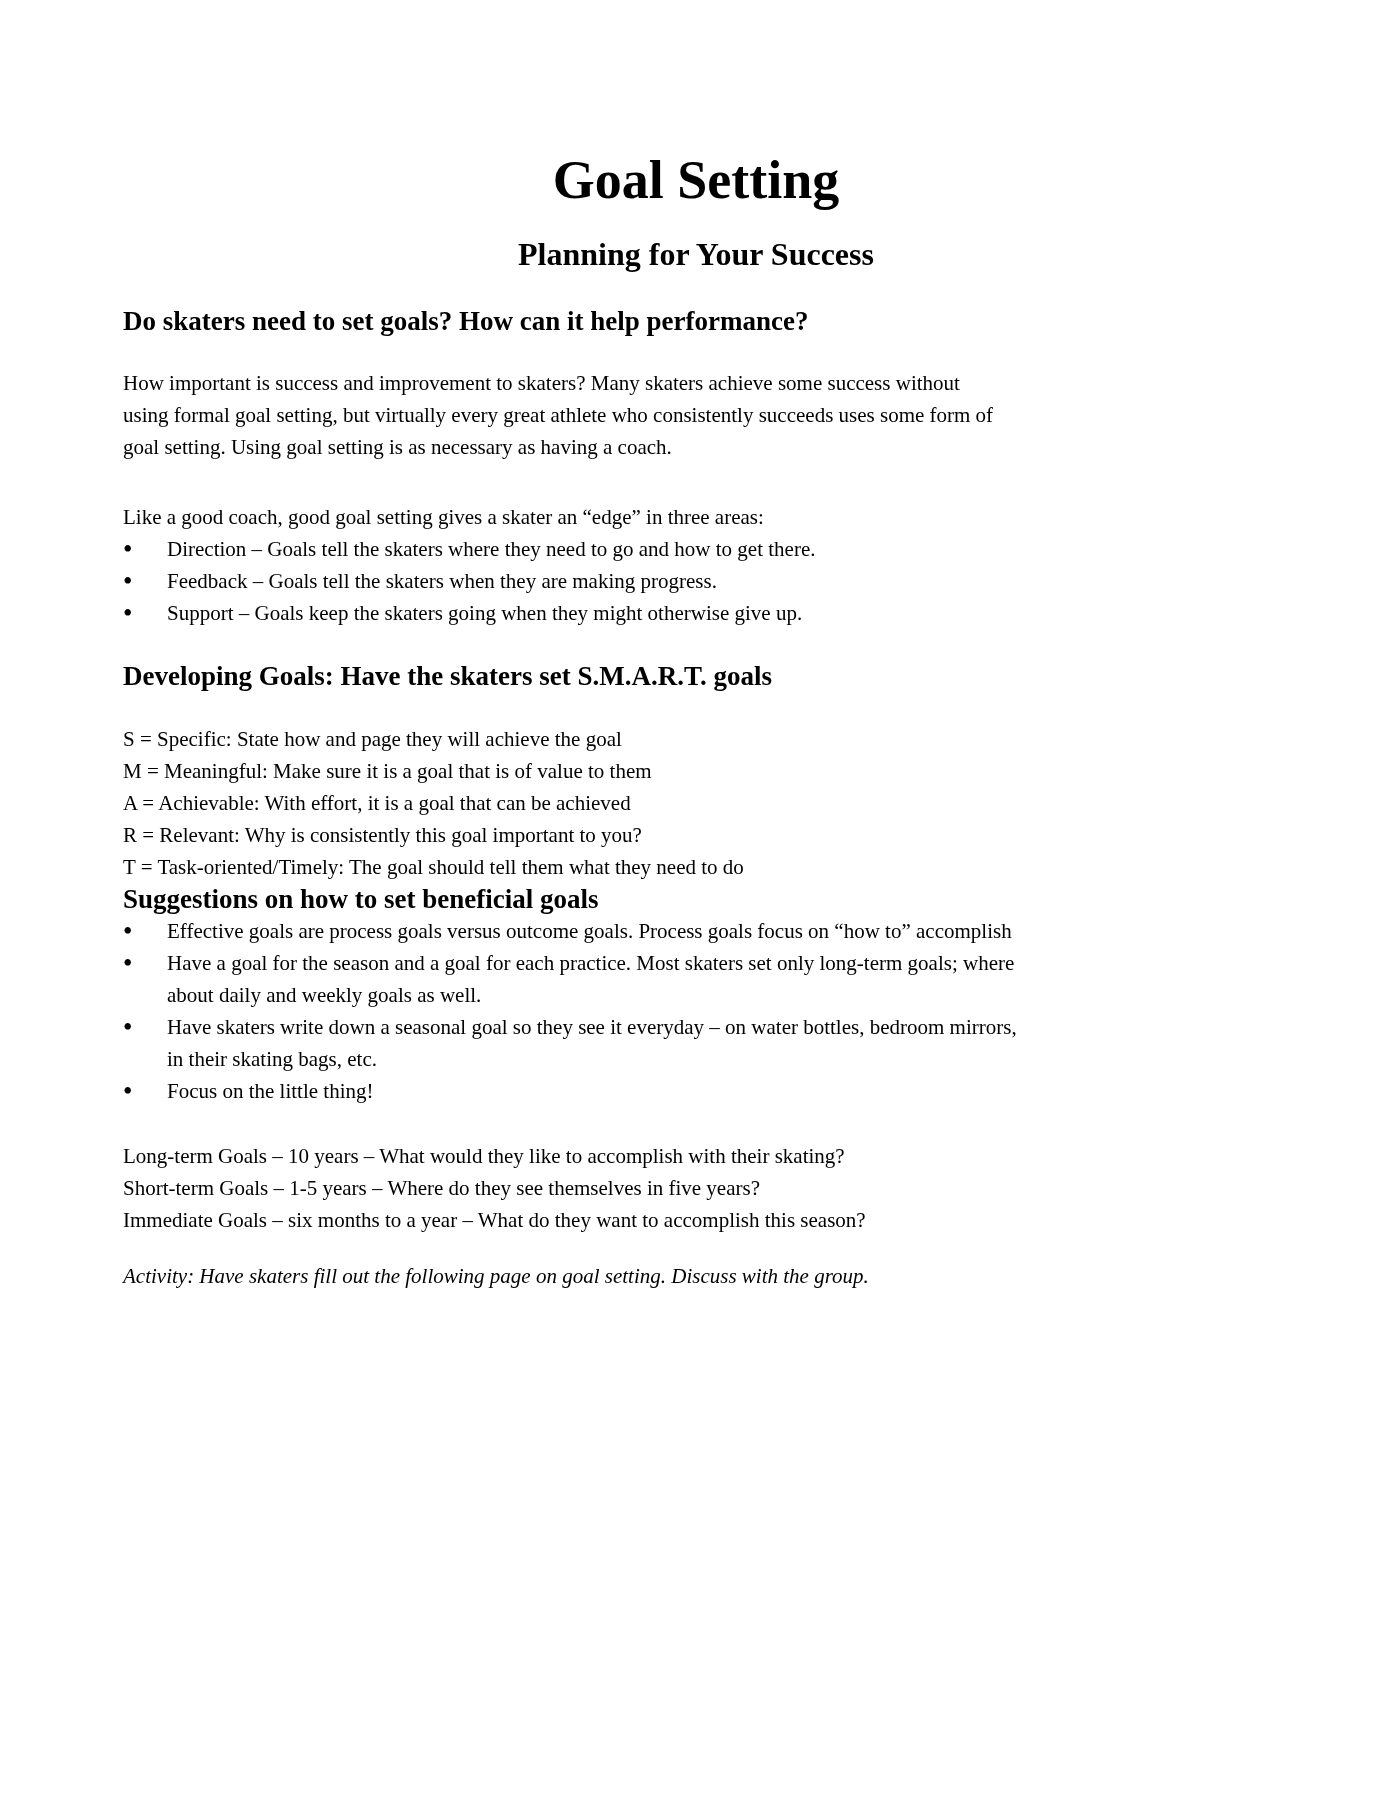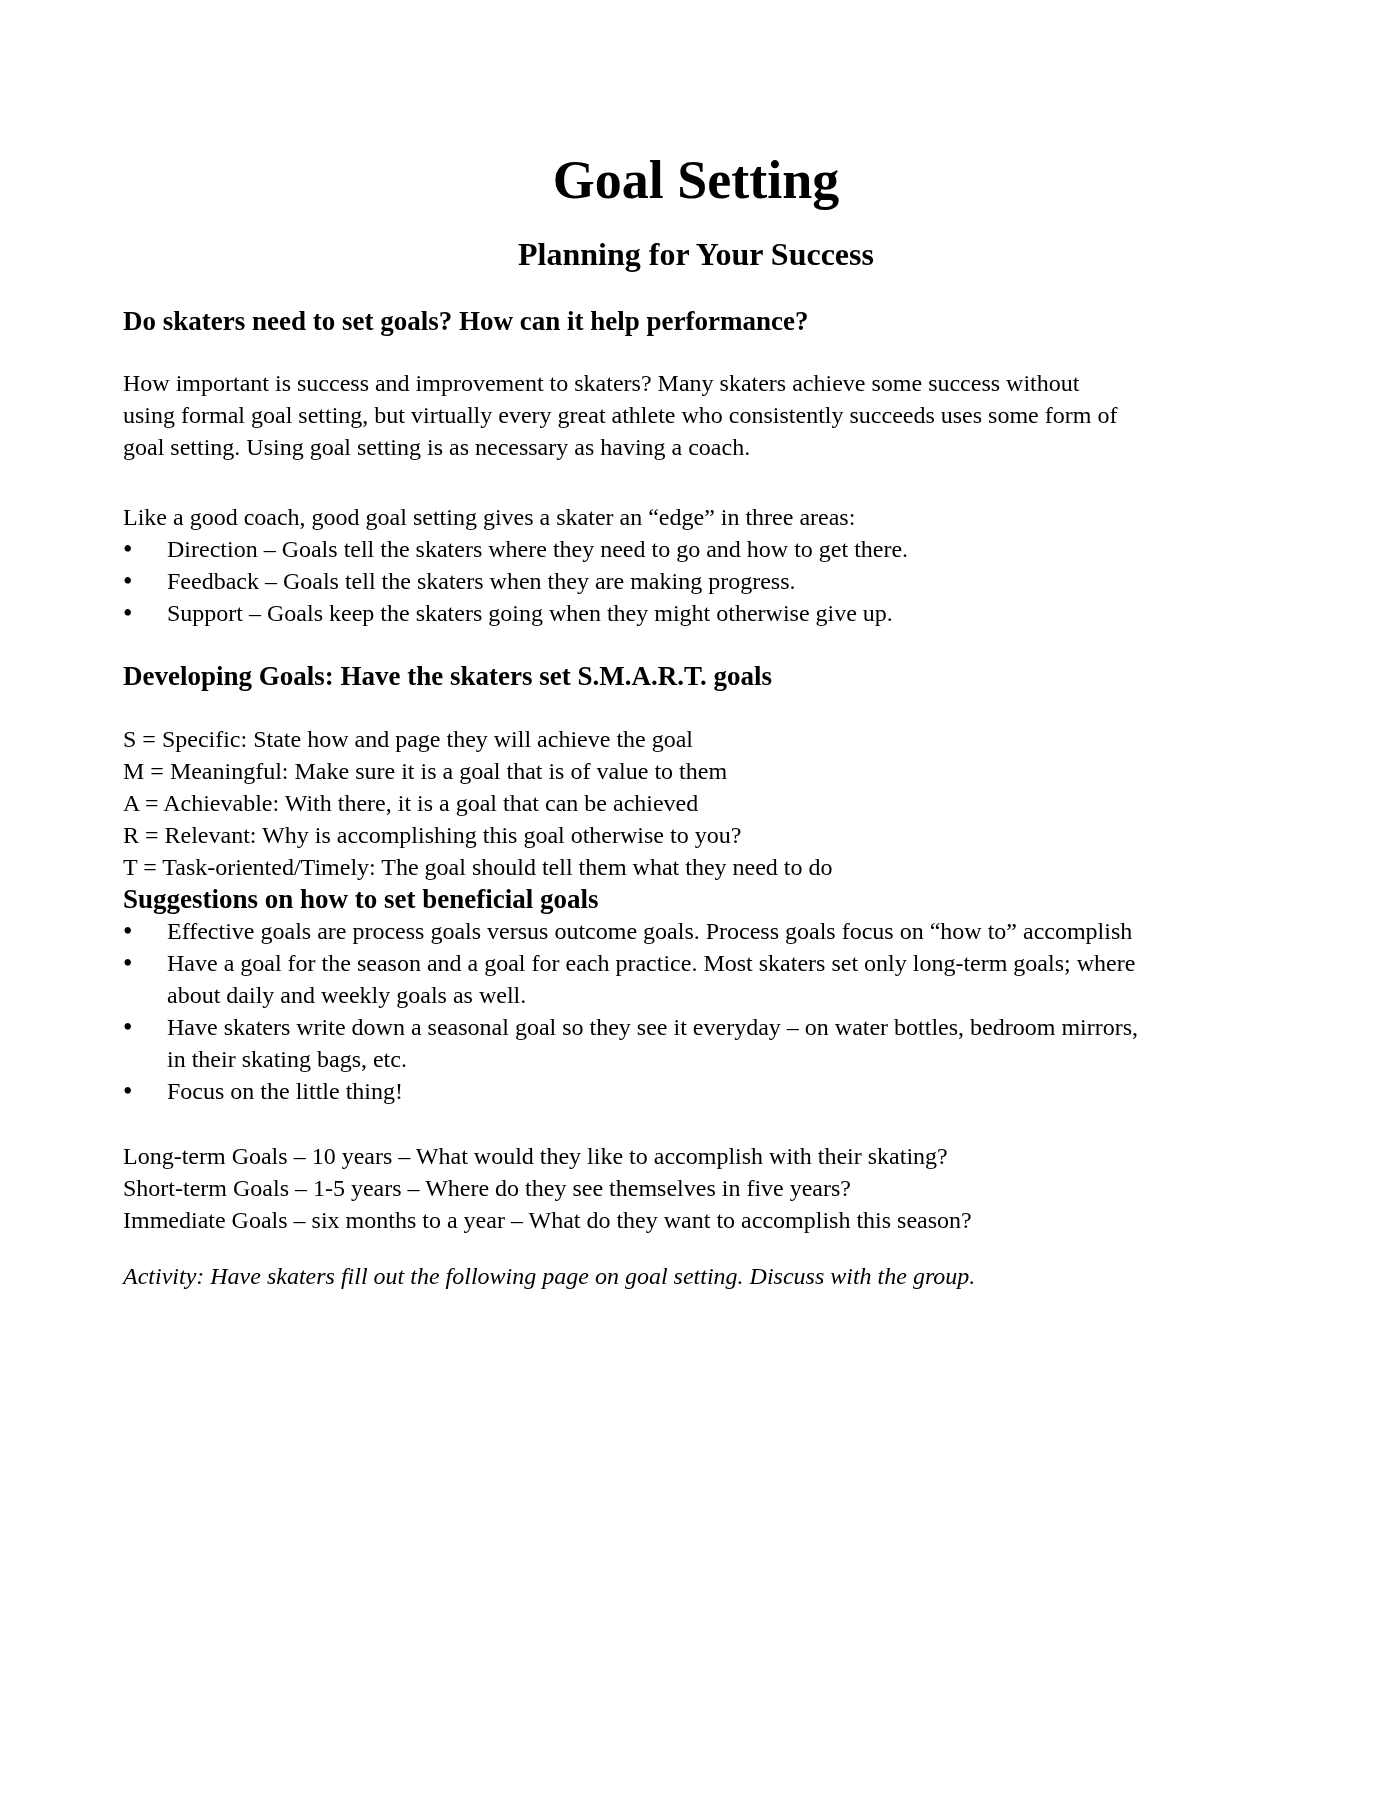--- a/index.html
+++ b/index.html
@@ -28,21 +28,21 @@
     line-height: 32px;
     font-weight: 700;
     text-align: center;
   }
   .heading {
     font-size: 27px;
     line-height: 32px;
     font-weight: 700;
   }
   .line {
-    font-size: 24px;
+    font-size: 21px;
     line-height: 32px;
     white-space: nowrap;
   }
   .h1 { margin-top: 35px; }
   .p-intro { margin-top: 30px; }
   .p-edge { margin-top: 38px; }
   .h2 { margin-top: 31px; }
   .p-smart { margin-top: 31px; }
   .h3 { }
   .p-timeline { margin-top: 33px; }
@@ -97,22 +97,22 @@
           <div class="line">Support – Goals keep the skaters going when they might otherwise give up.</div>
         </div>
       </div>
     </div>
 
     <div class="heading h2">Developing Goals: Have the skaters set S.M.A.R.T. goals</div>
 
     <div class="p-smart">
       <div class="line">S = Specific: State how and page they will achieve the goal</div>
       <div class="line">M = Meaningful: Make sure it is a goal that is of value to them</div>
-      <div class="line">A = Achievable: With there, it is a goal that can be achieved</div>
-      <div class="line">R = Relevant: Why is accomplishing this goal otherwise to you?</div>
+      <div class="line">A = Achievable: With effort, it is a goal that can be achieved</div>
+      <div class="line">R = Relevant: Why is consistently this goal important to you?</div>
       <div class="line">T = Task-oriented/Timely: The goal should tell them what they need to do</div>
     </div>
 
     <div class="heading h3">Suggestions on how to set beneficial goals</div>
 
     <div class="p-suggestions">
       <div class="bullet">
         <span class="marker">•</span>
         <div class="btext">
           <div class="line">Effective goals are process goals versus outcome goals. Process goals focus on “how to” accomplish</div>

